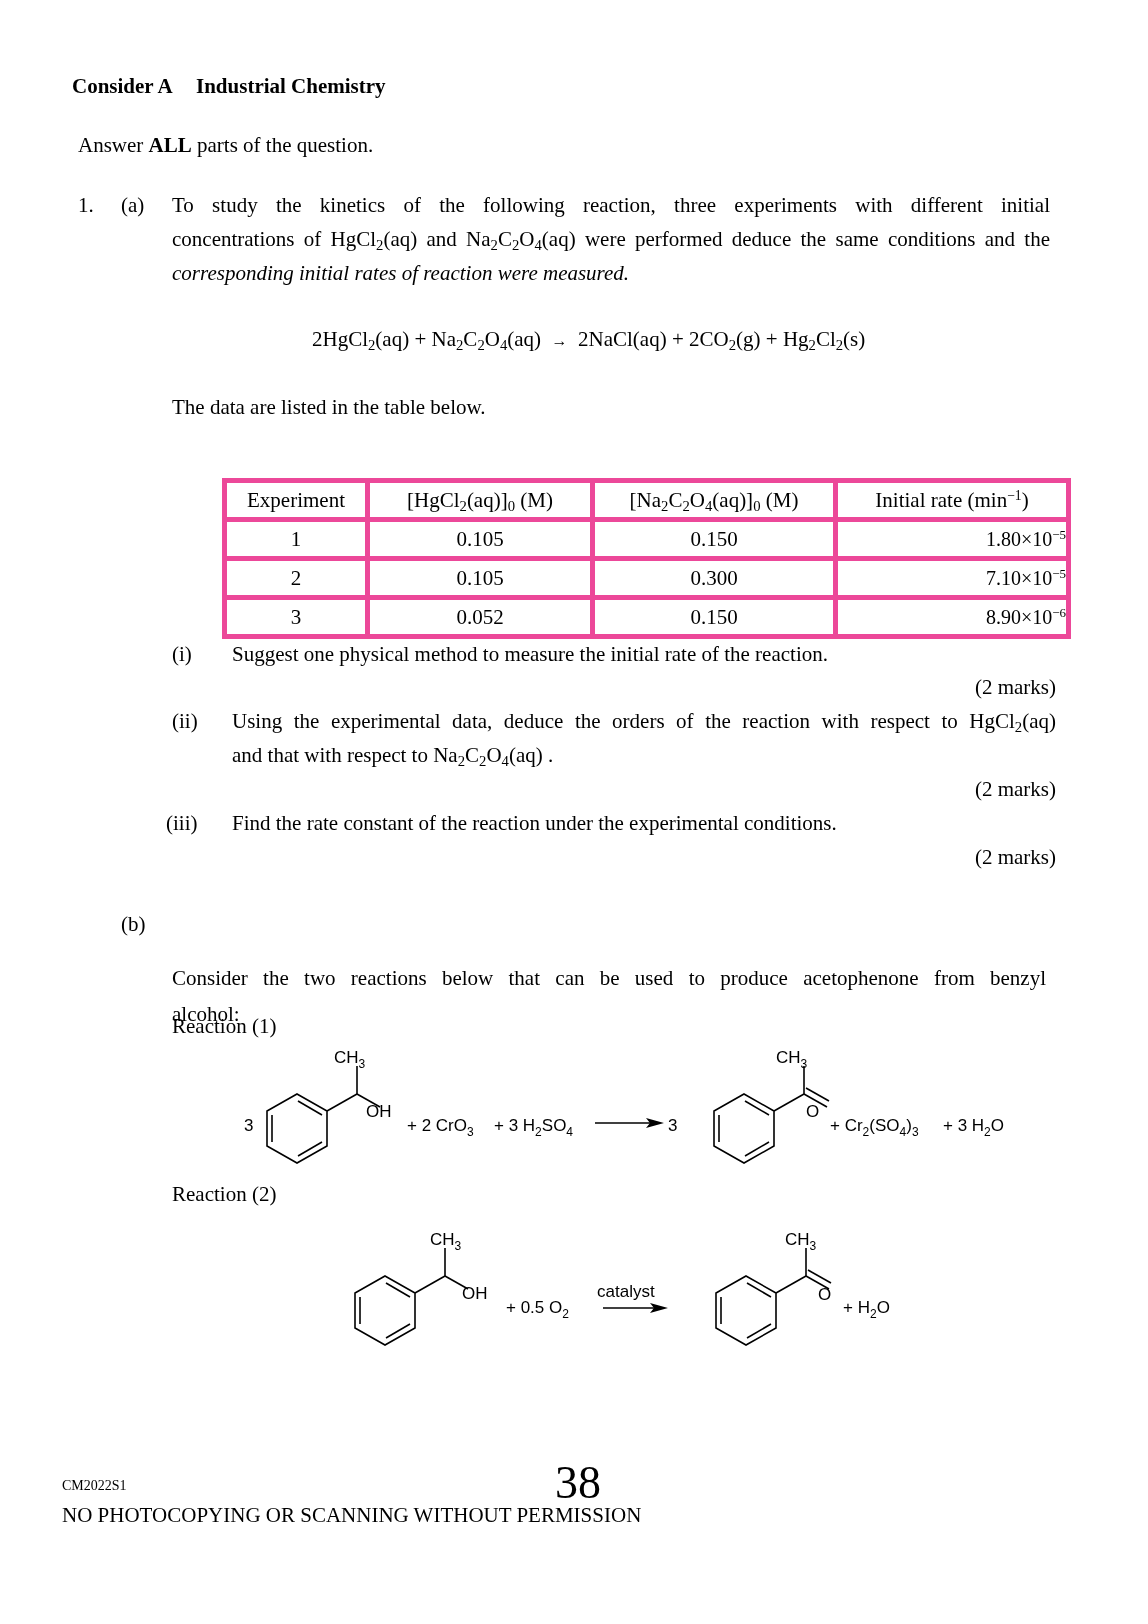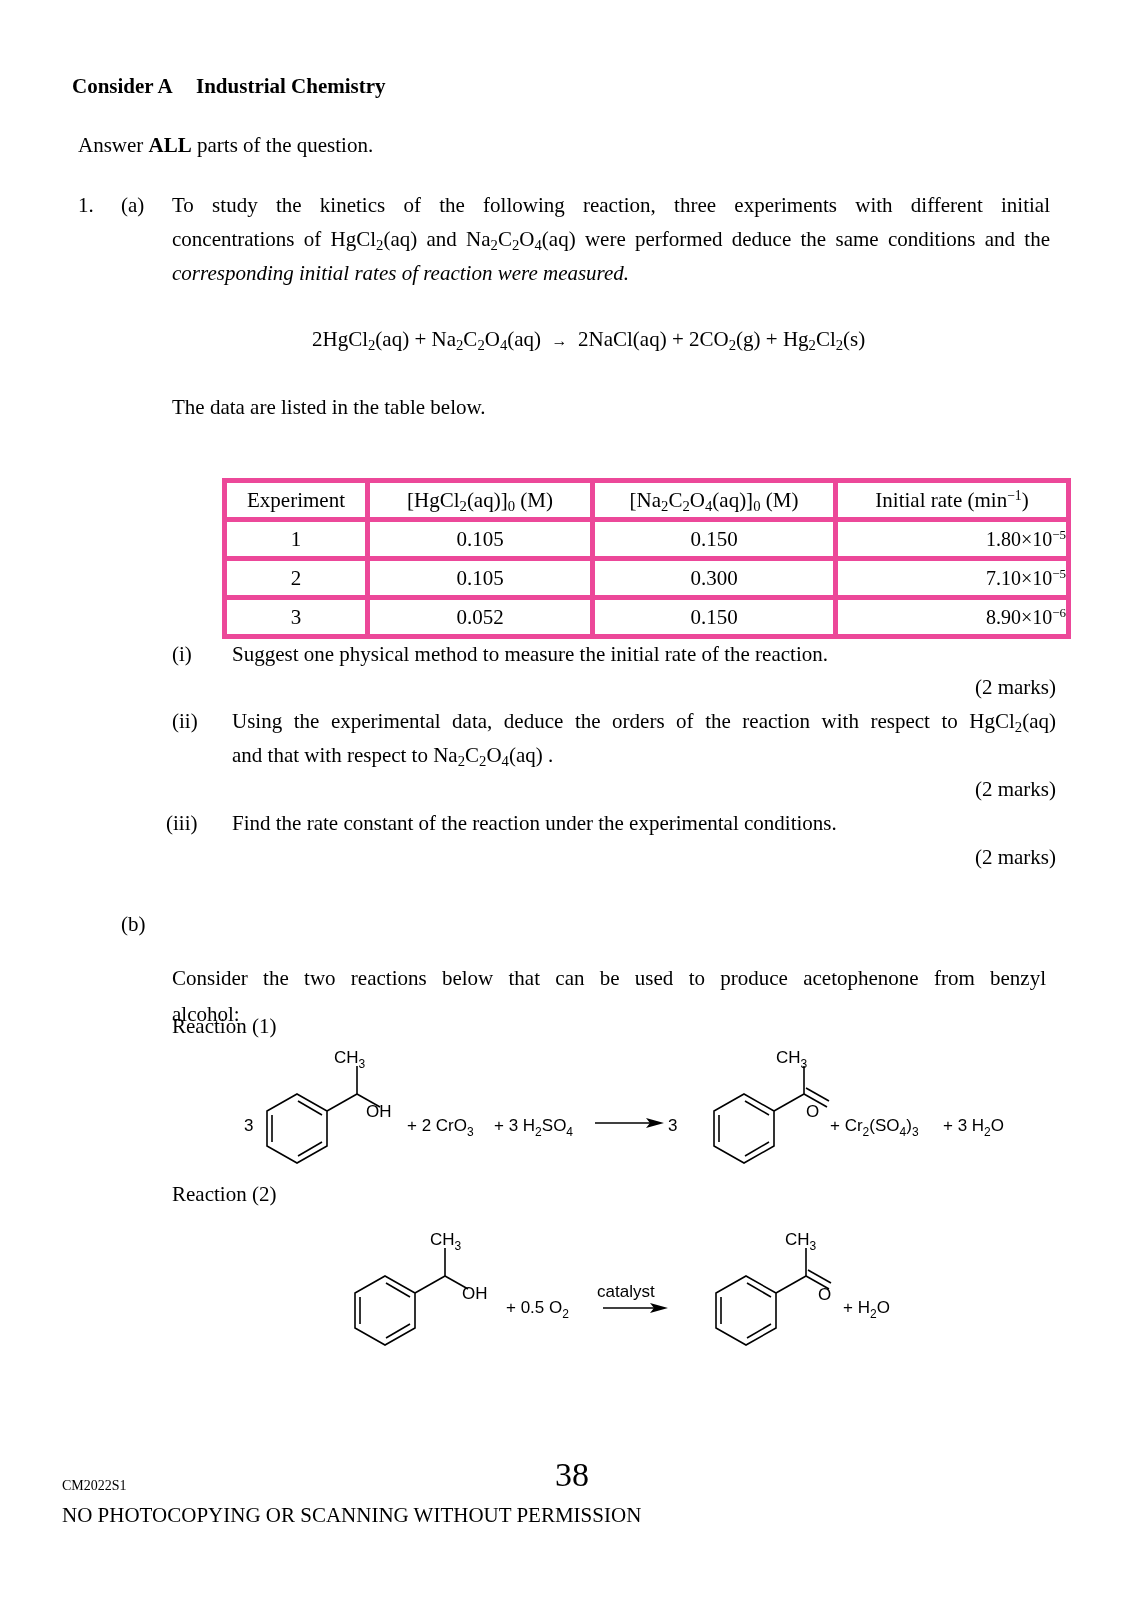--- a/index.html
+++ b/index.html
@@ -174,14 +174,14 @@
     <line x1="808" y1="1270" x2="831" y2="1283"></line>
   </g>
   <text x="785" y="1245" font-size="17"><tspan>CH</tspan><tspan font-size="12" dy="5">3</tspan></text>
   <text x="818" y="1300" font-size="17">O</text>
   <text x="843" y="1313" font-size="17"><tspan>+ H</tspan><tspan font-size="12" dy="5">2</tspan><tspan font-size="17" dy="-5">O</tspan></text>
 </svg>
 
 <div class="abs t" style="left:172px;top:1184px;">Reaction  (2)</div>
 
 <div class="abs" style="left:62px;top:1478px;font-size:14px;">CM2022S1</div>
-<div class="abs" style="left:555px;top:1456px;font-size:34px;">38</div>
+<div class="abs" style="left:555px;top:1456px;font-size:46px;">38</div>
 <div class="abs" style="left:62px;top:1503px;font-size:21px;">NO PHOTOCOPYING OR SCANNING WITHOUT PERMISSION</div>
 
 </body></html>

